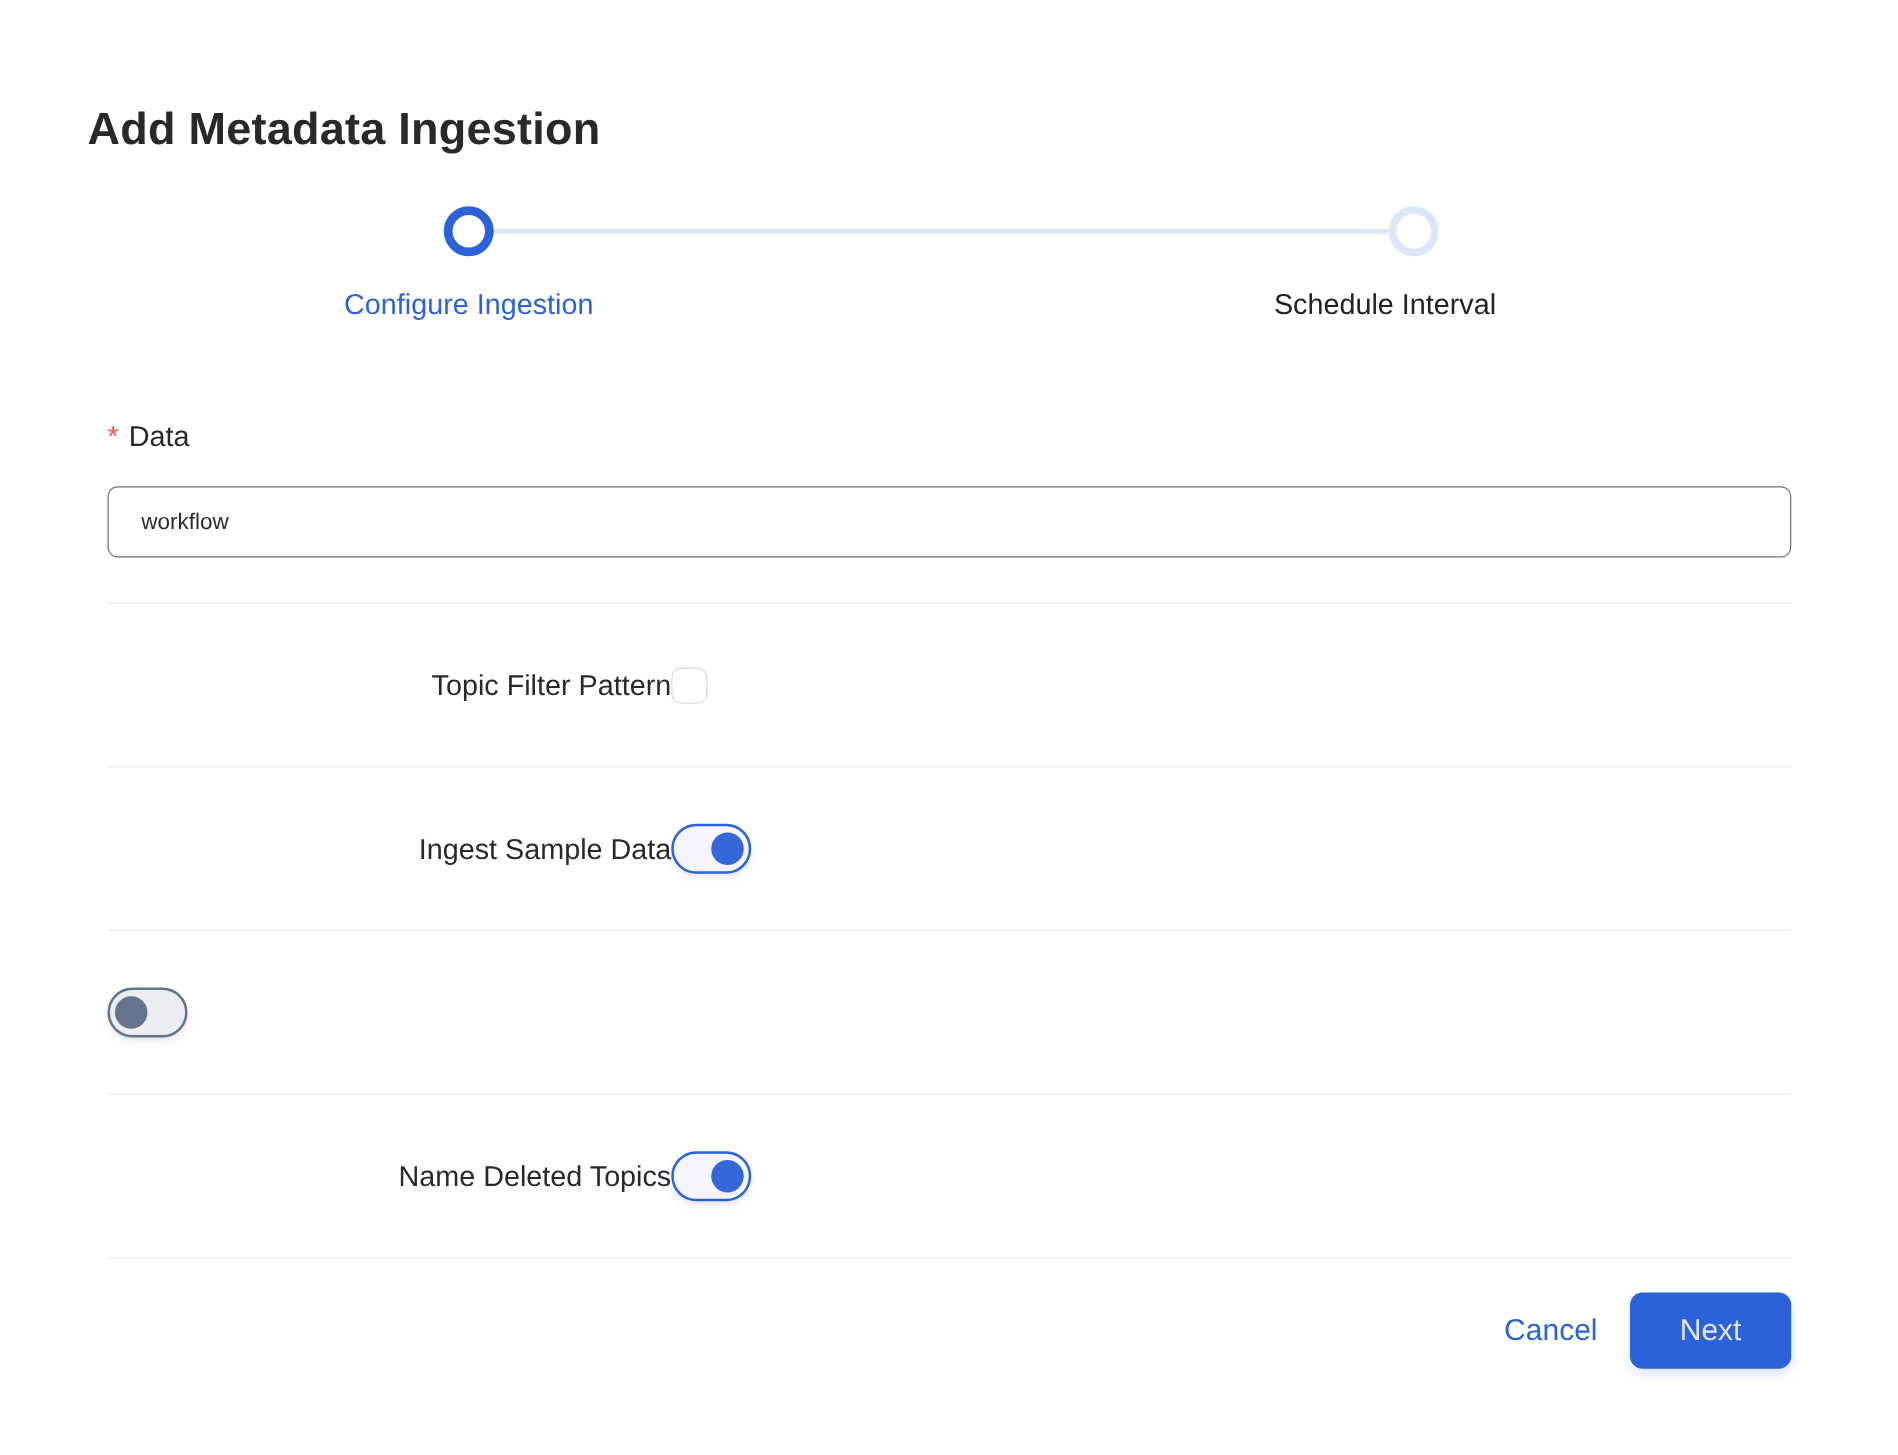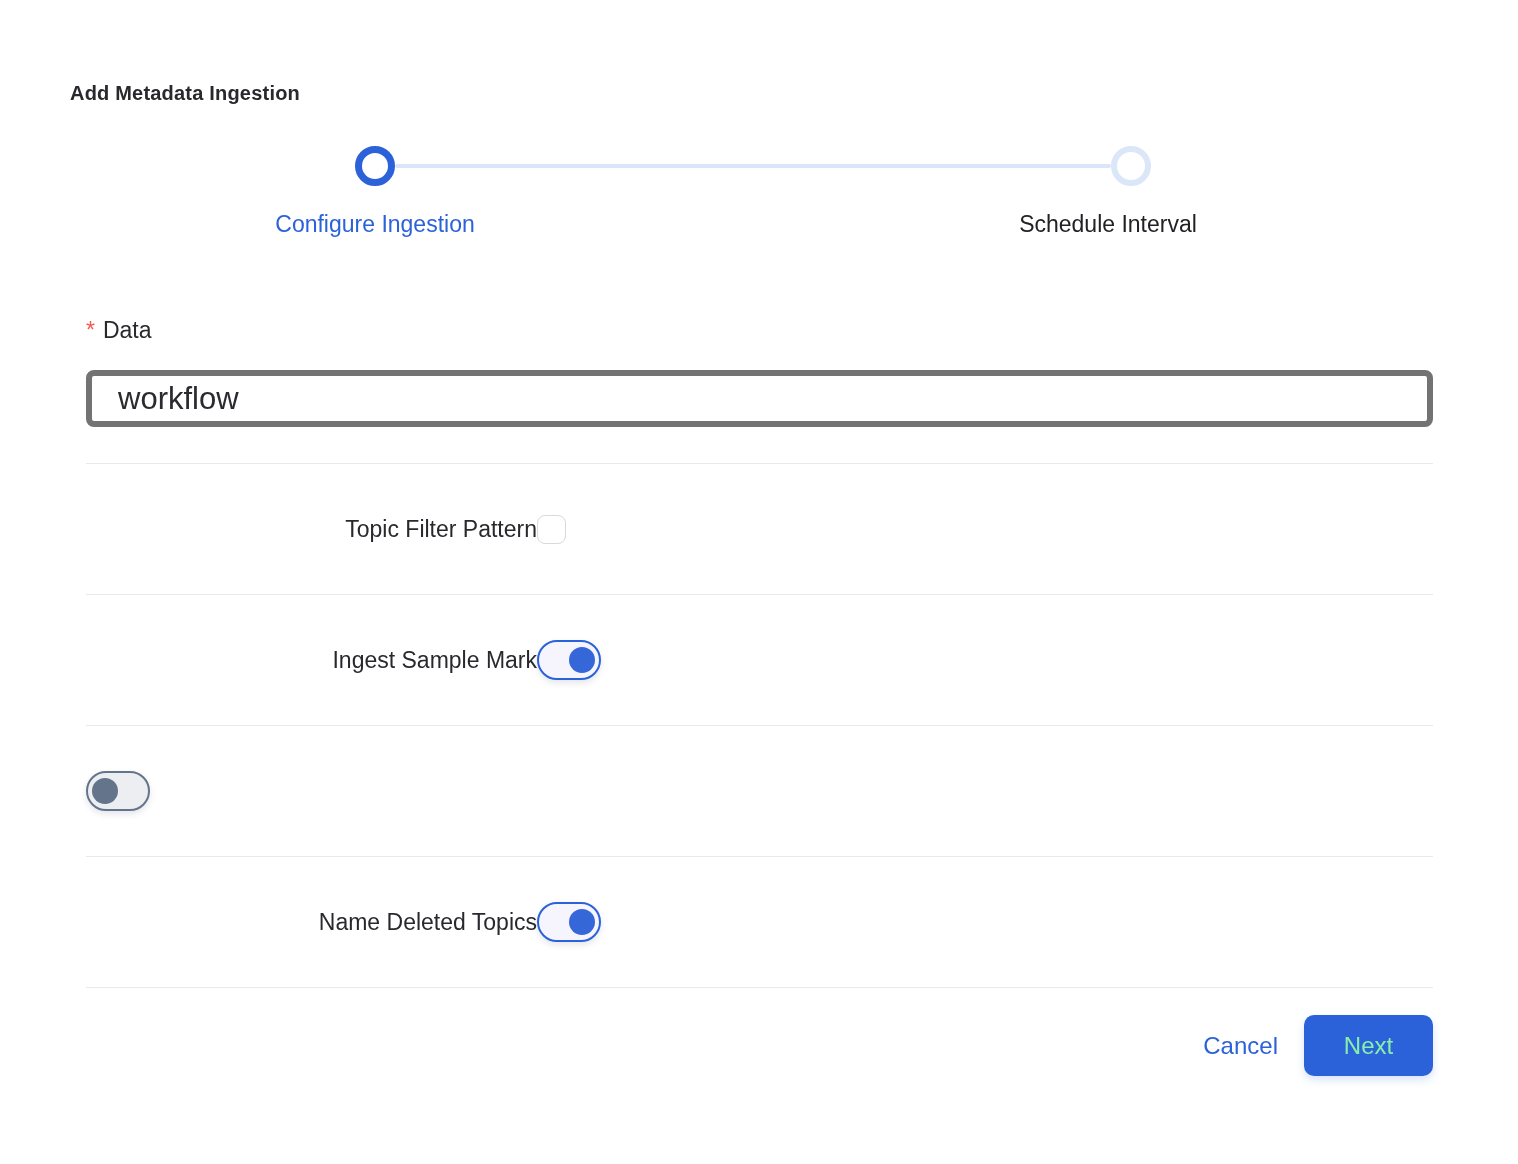--- a/index.html
+++ b/index.html
@@ -9,21 +9,21 @@
     background: #ffffff;
     font-family: "Liberation Sans", sans-serif;
     color: #2a2a2e;
     overflow: hidden;
   }
   .wrap { padding: 0 85px 0 86px; }
 
   
   .page-title {
     margin: 82px 0 0 -16px;
-    font-size: 20px;
+    font-size: 36px;
     font-weight: 600;
     color: #29292d;
     letter-spacing: 0.2px;
   }
 
   
   .stepper { position: relative; height: 130px; margin-top: 22px; }
   .step-line {
     position: absolute; top: 37px; left: 309px; width: 716px; height: 4px;
     background: #dbe7f9; border-radius: 2px;
@@ -44,24 +44,24 @@
   
   .field-label {
     margin-top: 56px;
     font-size: 23px; line-height: 34px; color: #29292d;
     display: flex; align-items: center;
   }
   .required-mark { color: #f5594e; margin-right: 8px; font-size: 23px; }
   .text-input {
     margin-top: 23px;
     width: 100%; height: 57px;
-    border: 6px solid #737373; border-radius: 8px;
+    border: 1px solid #737373; border-radius: 8px;
     padding: 0 26px;
     font-family: "Liberation Sans", sans-serif;
-    font-size: 31px; color: #2b2b2f;
+    font-size: 18px; color: #2b2b2f;
     outline: none; background: #ffffff;
     display: block;
   }
 
   
   .rows { margin-top: 36px; border-top: 1px solid #e9e9e9; }
   .row {
     height: 131px;
     border-bottom: 1px solid #e9e9e9;
     display: flex; align-items: center; text-align: right;
@@ -98,21 +98,21 @@
     padding-top: 27px;
   }
   .cancel-link {
     font-size: 24px; color: #2b62d9;
     background: none; border: none; cursor: pointer;
     font-family: "Liberation Sans", sans-serif;
     padding: 0;
   }
   .next-button {
     width: 129px; height: 61px;
-    background: #2b62d9; color: #86efac;
+    background: #2b62d9; color: #e5e5e5;
     border: none; border-radius: 10px;
     font-size: 24px;
     font-family: "Liberation Sans", sans-serif;
     cursor: pointer;
     box-shadow: 0 4px 8px rgba(43, 98, 217, 0.18);
   }
 </style>
 </head>
 <body>
 
@@ -135,21 +135,21 @@
   <input type="text" class="text-input" value="workflow" style="">
 
   <div class="rows">
 
     <div class="row">
       <span class="row-label">Topic Filter Pattern</span>
       <span class="checkbox"></span>
     </div>
 
     <div class="row">
-      <span class="row-label">Ingest Sample Mark</span>
+      <span class="row-label">Ingest Sample Data</span>
       <span class="toggle on">
           <span class="knob"></span>
         </span>
     </div>
 
     <div class="row">
       <span class="toggle off">
           <span class="knob"></span>
         </span>
     </div>

